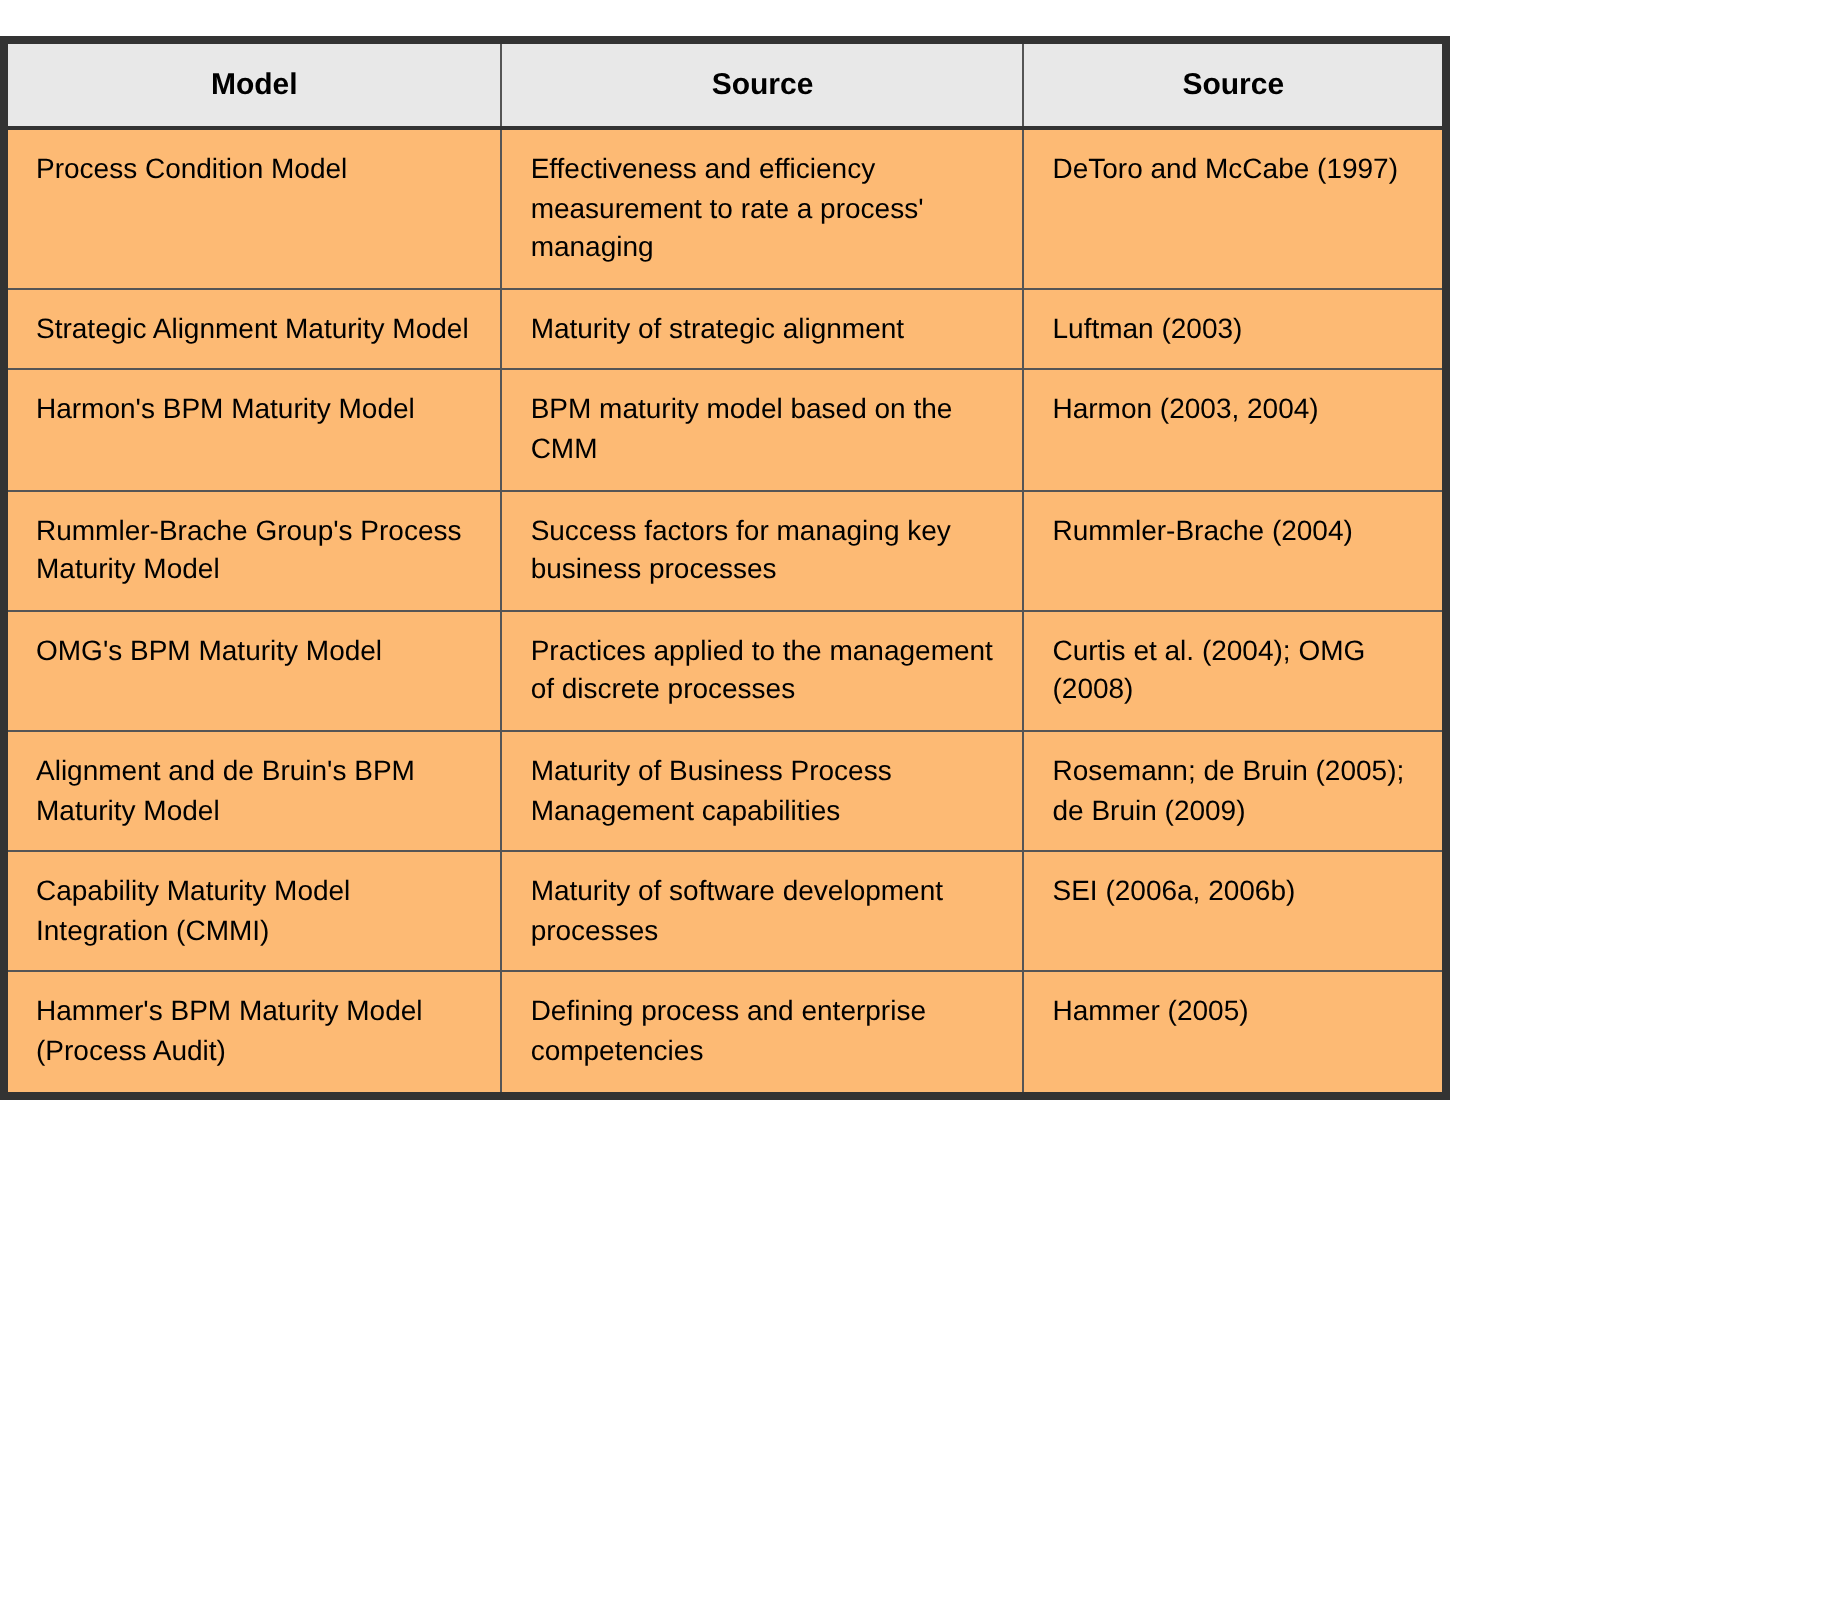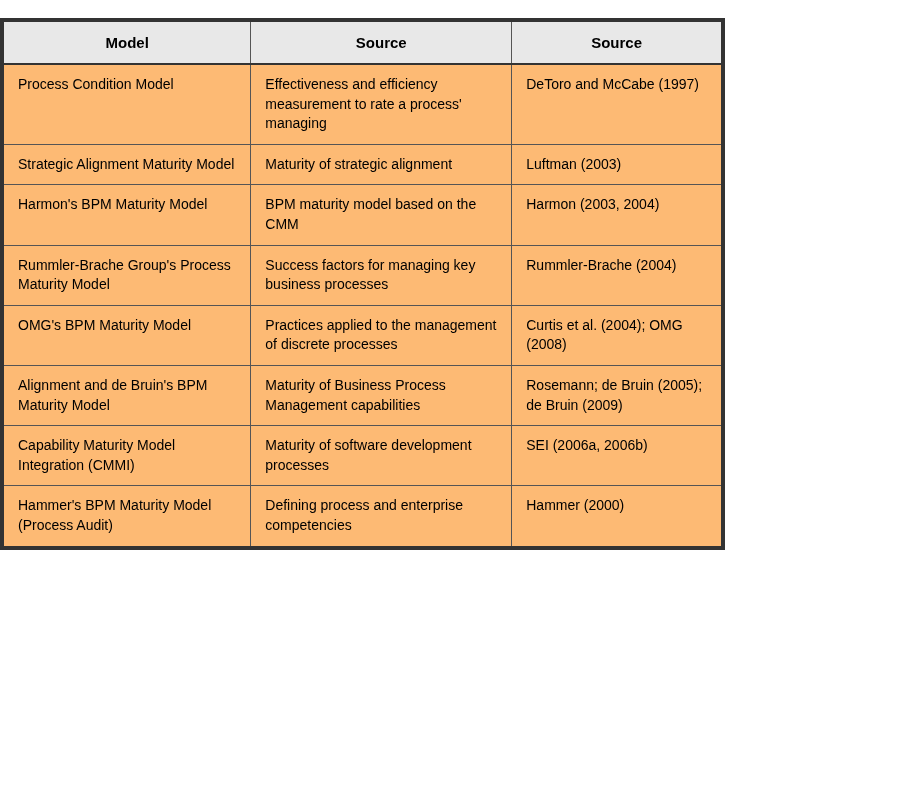--- a/index.html
+++ b/index.html
@@ -105,17 +105,17 @@
           <td>Rosemann; de Bruin (2005); de Bruin (2009)</td>
         </tr>
         <tr>
           <td>Capability Maturity Model Integration (CMMI)</td>
           <td>Maturity of software development processes</td>
           <td>SEI (2006a, 2006b)</td>
         </tr>
         <tr>
           <td>Hammer's BPM Maturity Model (Process Audit)</td>
           <td>Defining process and enterprise competencies</td>
-          <td>Hammer (2000)</td>
+          <td>Hammer (2005)</td>
         </tr>
       </tbody>
   </table>
 </div>
 
 </body></html>

